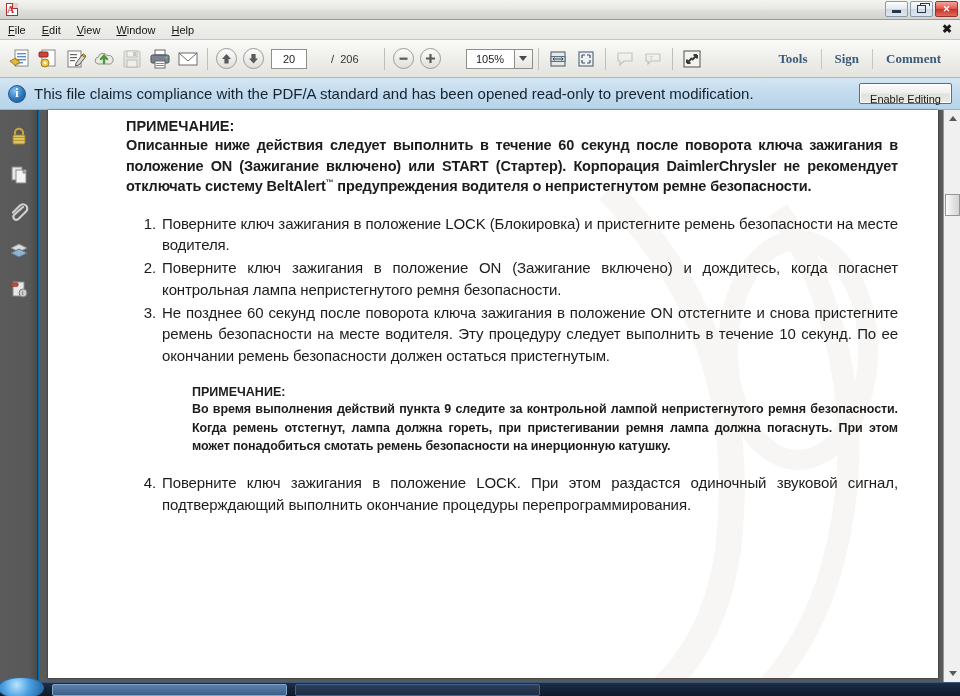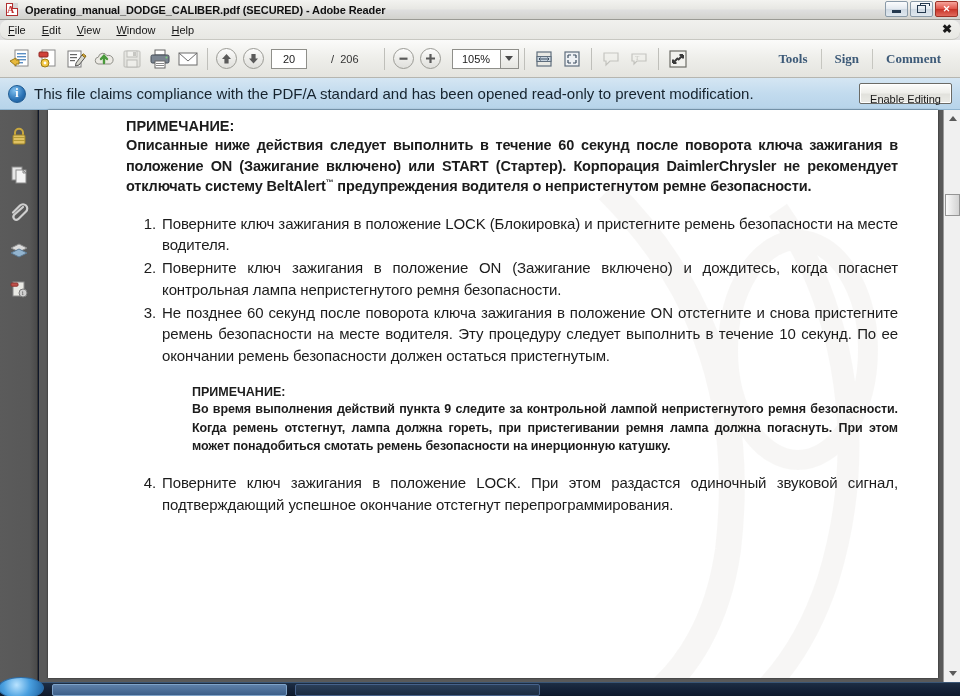--- a/index.html
+++ b/index.html
@@ -61,21 +61,21 @@
   .tb-btn .max-glyph:before {
     content:''; position:absolute; left:2px; top:-3px; width:8px; height:2px;
     border:1px solid #24384e; border-bottom:none;
   }
 
   
   .menubar {
     position: absolute; top: 20px; left: 0; right: 0; height: 20px;
     background: linear-gradient(to bottom, #f1f1ee 0%, #e7e7e3 100%);
     border-bottom: 1px solid #c8c8c2;
-    display: flex; align-items: center; border-radius: 8px;
+    display: flex; align-items: center;
   }
   .menu-item {
     font-size: 11px; color: #151515; padding: 2px 8px; cursor: default;
   }
   .menu-item u { text-decoration: underline; }
   .menu-close {
     position: absolute; right: 8px; top: 2px;
     font-size: 12px; font-weight: bold; color: #1a1a1a; cursor: pointer;
     line-height: 14px;
   }
@@ -150,21 +150,21 @@
     margin-left: auto; height: 21px; padding: 6px 10px;
     border: 1px solid #6b6b66; border-radius: 2px;
     background: linear-gradient(to bottom, #fdfdfc 0%, #efefeb 45%, #e2e2dd 55%, #ebebe6 100%);
     font-size: 11px; color: #161616; line-height: 19px;
     box-shadow: inset 0 0 0 1px #fff;
   }
 
   
   .workarea {
     position: absolute; top: 110px; left: 0; right: 0; bottom: 14px;
-    background: #0f172a;
+    background: #0369a1;
   }
   .navpane {
     position: absolute; left: 0; top: 0; bottom: 0; width: 38px;
     background: linear-gradient(to right, #5b5b5b 0%, #585858 80%, #4a4a4a 100%);
     border-right: 1px solid #343434;
     padding-top: 8px;
   }
   .nav-ic {
     width: 38px; height: 38px; display: flex; align-items: center; justify-content: center;
   }
@@ -267,21 +267,20 @@
 <body>
 
 <div id="app">
 
   <div class="titlebar">
     <div class="tb-icon">
       <div class="sheet"></div>
         <div class="fold"></div>
         <div class="a">A</div>
     </div>
-    <div class="tb-title">Operating_manual_DODGE_CALIBER.pdf (SECURED) - Adobe Reader</div>
     <div class="tb-buttons">
       <div class="tb-btn">
           <div class="min-glyph"></div>
         </div>
       <div class="tb-btn">
           <div class="max-glyph"></div>
         </div>
       <div class="tb-btn close">✕</div>
     </div>
   </div>
@@ -385,21 +384,21 @@
     <div class="rbtn">
       <svg width="13" height="13" viewBox="0 0 13 13">
           <rect x="2.5" y="5.6" width="8" height="2.2" fill="#5a5a5a"></rect>
         </svg>
     </div>
     <div class="rbtn">
       <svg width="13" height="13" viewBox="0 0 13 13">
           <path d="M5.4 2 h2.2 v3.4 h3.4 v2.2 h-3.4 v3.4 h-2.2 v-3.4 h-3.4 v-2.2 h3.4 z" fill="#5a5a5a"></path>
         </svg>
     </div>
-    <div style="display:flex;align-items:center;margin-left:8px">
+    <div style="display:flex;align-items:center;margin-left:22px">
       <div class="zoombox">105%</div>
       <div class="zoomarrow">
           <i></i>
         </div>
     </div>
 
     <div class="tsep"></div>
 
     <div class="tool">
       <svg width="20" height="20" viewBox="0 0 20 20">
@@ -525,21 +524,21 @@
           </ol>
 
           <div class="subnote">
             <div class="sn-head">ПРИМЕЧАНИЕ:</div>
             <div class="sn-body">Во время выполнения действий пункта 9 следите за контрольной лампой непристегнутого ремня безопасности. Когда ремень отстегнут, лампа должна гореть, при пристегивании ремня лампа должна погаснуть. При этом может понадобиться смотать ремень безопасности на инерционную катушку.</div>
           </div>
 
           <ol class="steps step4wrap">
             <li>
               <span class="num">4.</span>
-              <span>Поверните ключ зажигания в положение LOCK. При этом раздастся одиночный звуковой сигнал, подтверждающий успешное окончание отстегнут перепрограммирования.</span>
+              <span>Поверните ключ зажигания в положение LOCK. При этом раздастся одиночный звуковой сигнал, подтверждающий выполнить окончание процедуры перепрограммирования.</span>
             </li>
           </ol>
 
         </div>
       </div>
 
       <div class="vscroll">
         <div class="vs-arrow">
             <i class="up"></i>
           </div>

